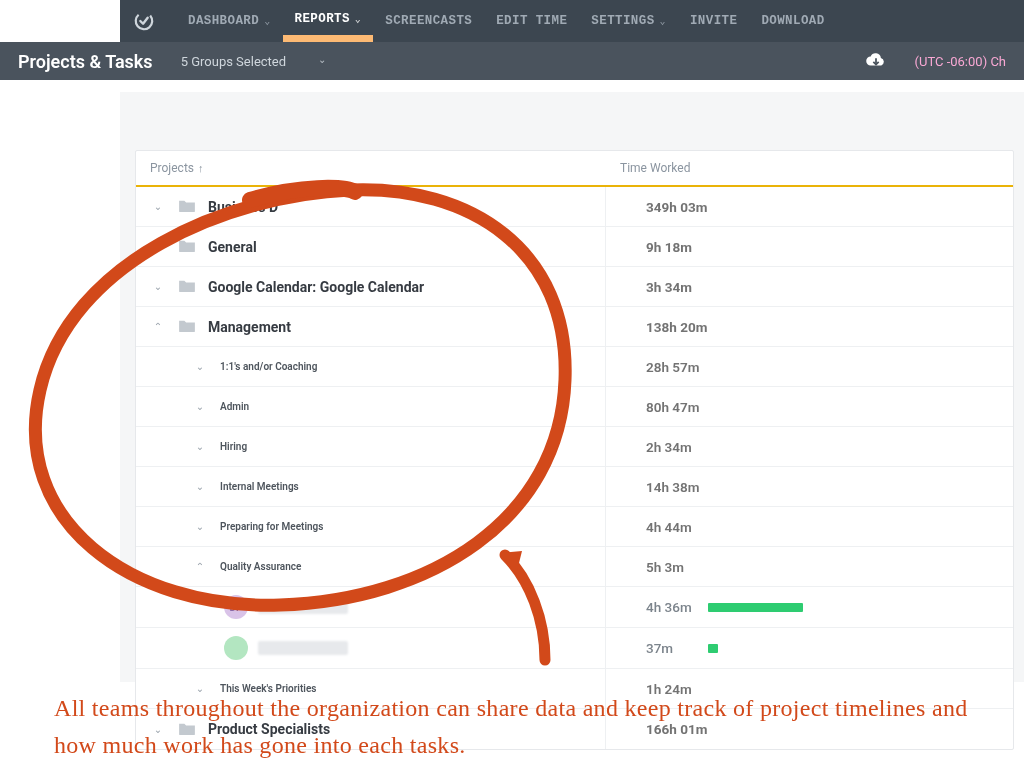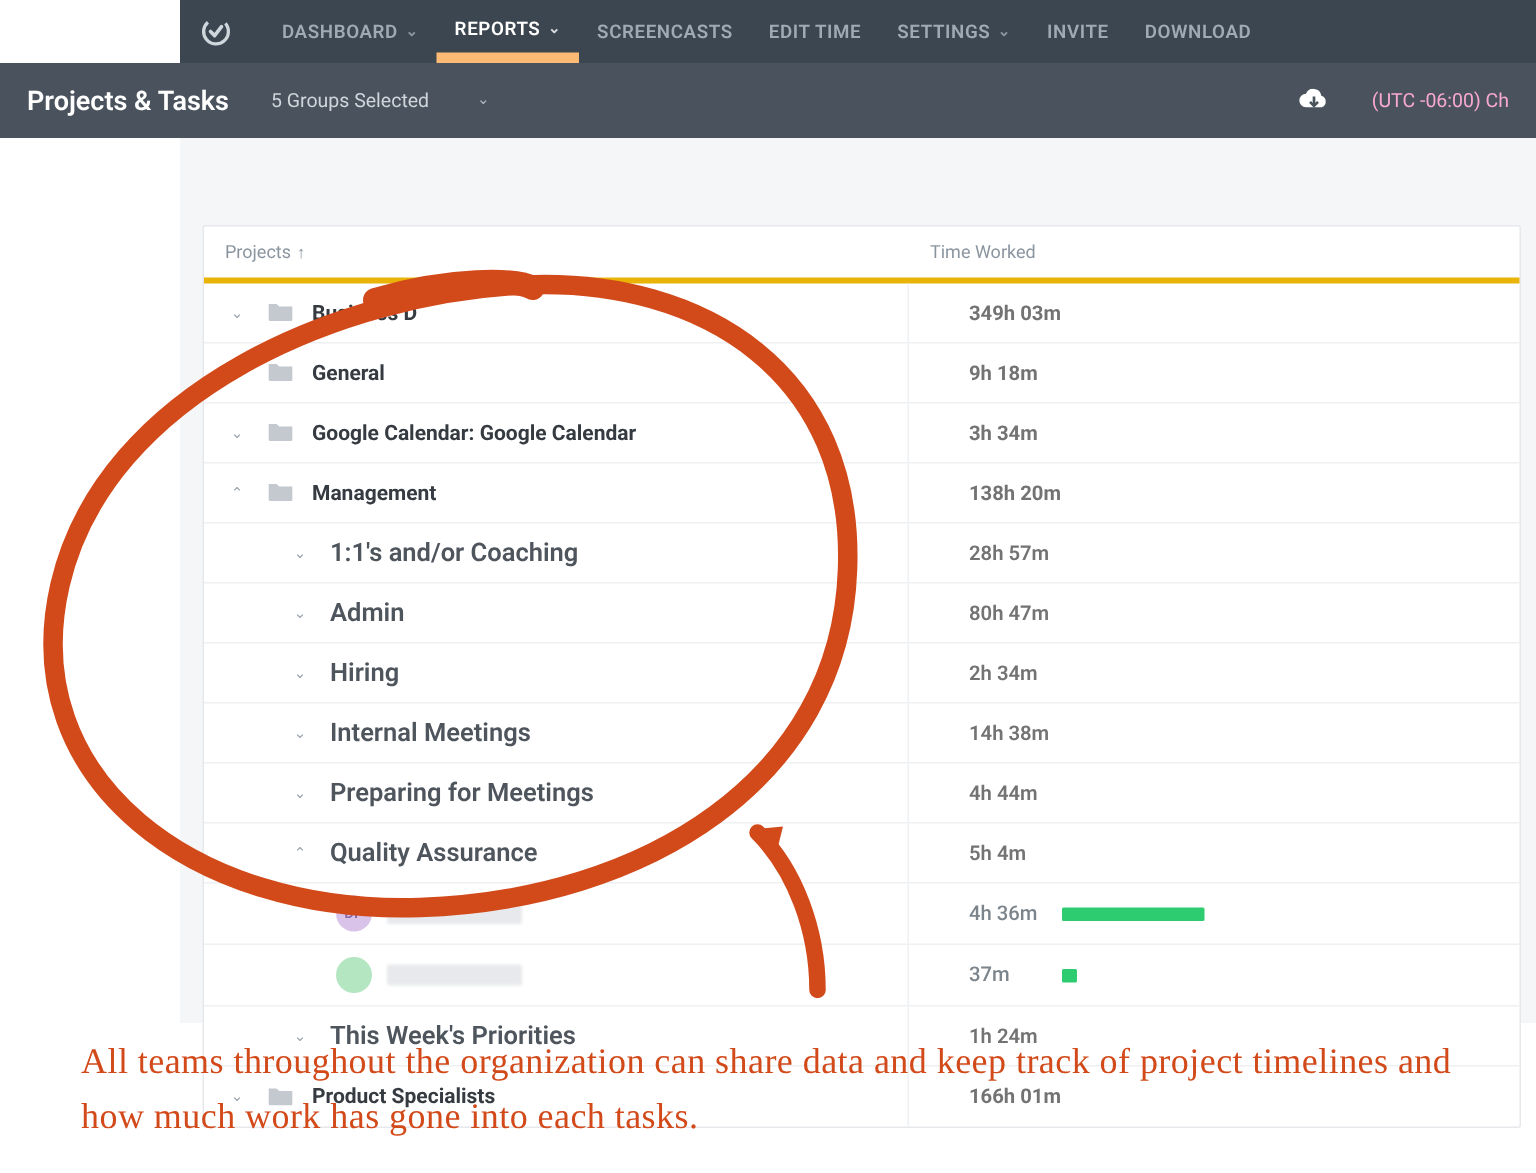--- a/index.html
+++ b/index.html
@@ -37,35 +37,36 @@
     color: #a0aab4;
     font-size: 12.5px;
     font-weight: 600;
     letter-spacing: 0.4px;
     padding: 0 12px;
     height: 42px;
     display: flex;
     align-items: center;
     gap: 5px;
     cursor: pointer;
+    font-family: Liberation Mono, monospace;
   }
   .nav-item.active {
     color: #ffffff;
     border-bottom: 7px solid #fdba74;
     padding-top: 3px;
   }
   .chev { font-size: 10px; opacity: .8; }
 
   
   .subbar {
     position: absolute;
     left: 0;
     right: 0;
     top: 42px;
-    height: 50px;
+    height: 38px;
     background: #4a535d;
     display: flex;
     align-items: center;
     padding: 0 18px;
     color: #fff;
   }
   .subbar .title {
     font-size: 18px;
     font-weight: 600;
   }
@@ -99,21 +100,21 @@
     padding-top: 40px;
   }
   .table {
     background: #ffffff;
     border: 1px solid #e6e8eb;
     border-radius: 2px;
     margin: 18px 10px 0 15px;
   }
   .thead {
     display: flex;
-    border-bottom: 4px solid #eab308;
+    border-bottom: 2px solid #eab308;
   }
   .th {
     font-size: 12px;
     color: #8b95a0;
     padding: 10px 14px;
     display: flex;
     align-items: center;
     gap: 4px;
   }
   .col-left { flex: 0 0 470px; }
@@ -141,21 +142,21 @@
     font-weight: 700;
     color: #737373;
   }
 
   .row.project .pname { font-size: 14px; font-weight: 700; color: #363b42; }
   .row.project .cell-l { gap: 12px; }
   .row.project .folder { color: #c3c9cf; }
   .row.project .expand { color: #9aa3ac; font-size: 10px; width: 16px; text-align: center; }
 
   .row.task .cell-l { padding-left: 56px; gap: 12px; }
-  .row.task .tname { font-size: 17px; font-weight: 600; color: #4e555d; }
+  .row.task .tname { font-size: 10px; font-weight: 600; color: #4e555d; }
   .row.task .expand { color: #9aa3ac; font-size: 10px; width: 16px; text-align: center; }
   .row.task .cell-r { font-weight: 600; }
 
   .row.user .cell-l { padding-left: 88px; gap: 10px; }
   .row.user .avatar {
     width: 24px; height: 24px; border-radius: 50%;
     font-size: 10px; font-weight: 600;
     display: flex; align-items: center; justify-content: center;
     color: #fff;
   }
@@ -352,21 +353,21 @@
         <span class="expand">⌄</span>
         <span class="tname">Preparing for Meetings</span>
       </div>
       <div class="cell-r">4h 44m</div>
     </div>
     <div class="row task">
       <div class="cell-l">
         <span class="expand">⌃</span>
         <span class="tname">Quality Assurance</span>
       </div>
-      <div class="cell-r">5h 4m</div>
+      <div class="cell-r">5h 3m</div>
     </div>
 
     <div class="row user">
       <div class="cell-l">
         <span class="avatar" style="background:#d9c3e8;color:#8a6aa8">DP</span>
         <span class="uname"></span>
       </div>
       <div class="cell-r">
         <span class="utime">4h 36m</span>
         <span class="bar" style="width:95px"></span>

